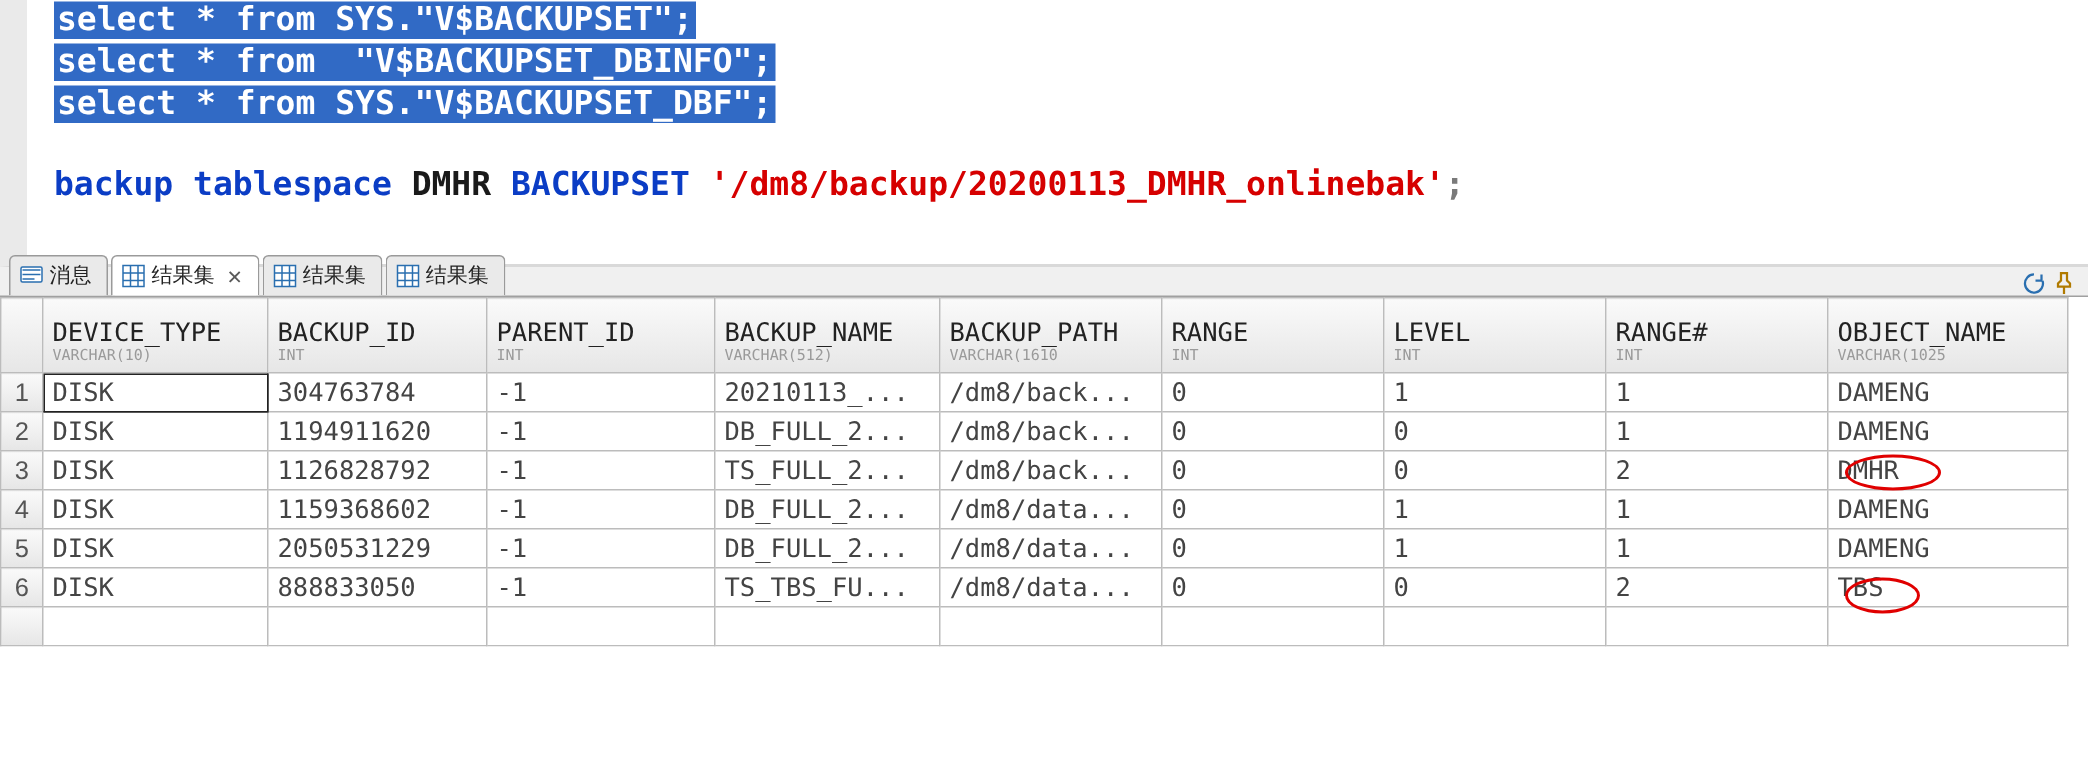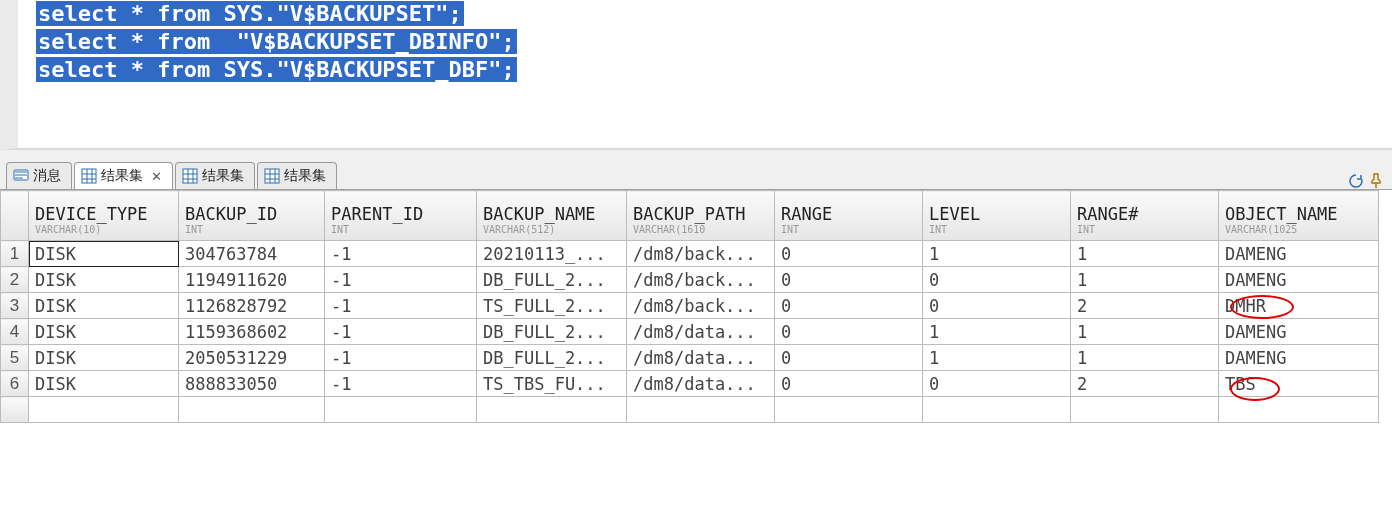--- a/index.html
+++ b/index.html
@@ -30,21 +30,21 @@
   .kw-plain { color: #1a1a1a; }
   .kw-red { color: #d60000; }
   .kw-gray { color: #7a7a7a; }
   .blank { height: 26px; }
 
   .tabs-bar {
     display: flex;
     align-items: flex-end;
     background: #f0f0f0;
     border-bottom: 1px solid #a0a0a0;
-    height: 40px;
+    height: 20px;
     padding-left: 6px;
     position: relative;
   }
   .tab {
     display: flex;
     align-items: center;
     gap: 4px;
     padding: 3px 10px 3px 6px;
     background: #eaeaea;
     border: 1px solid #9a9a9a;
@@ -121,20 +121,21 @@
   .t-rel { position: relative; }
 </style>
 </head>
 <body>
 
 <div class="editor-area">
   <div class="code-line"><span class="sel">select * from SYS."V$BACKUPSET";</span></div>
   <div class="code-line"><span class="sel">select * from  "V$BACKUPSET_DBINFO";</span></div>
   <div class="code-line"><span class="sel">select * from SYS."V$BACKUPSET_DBF";</span></div>
   <div class="blank"></div>
+  <div class="code-line"><span class="kw-blue">backup tablespace</span><span class="kw-plain"> DMHR </span><span class="kw-blue">BACKUPSET</span><span> </span><span class="kw-red">'/dm8/backup/20200113_DMHR_onlinebak'</span><span class="kw-gray">;</span></div>
   <div class="blank"></div>
 </div>
 
 <div class="tabs-bar">
   <div class="tab">
     <svg class="icon" viewBox="0 0 16 16">
         <rect x="1" y="2" width="14" height="10" rx="1" fill="#fff" stroke="#2a6fb0"></rect>
         <path d="M2 4 h12 M2 7 h12 M2 10 h8" stroke="#2a6fb0"></path>
       </svg>
     <span>消息</span>

